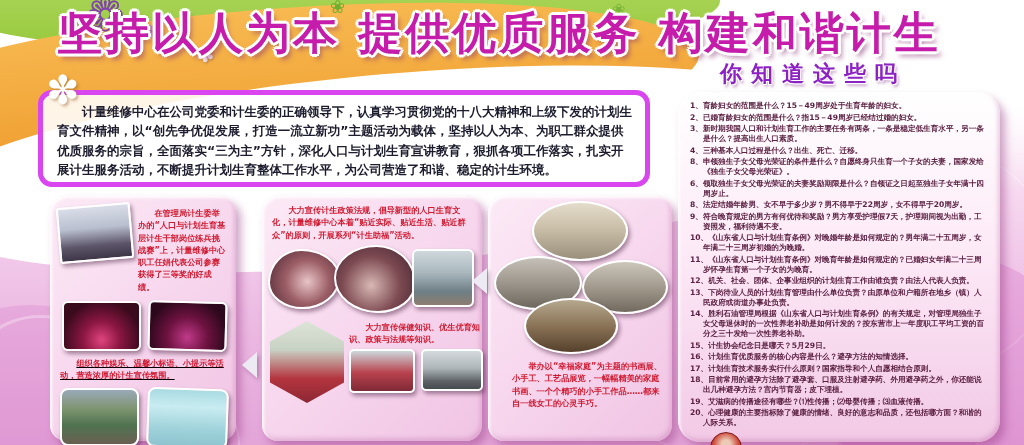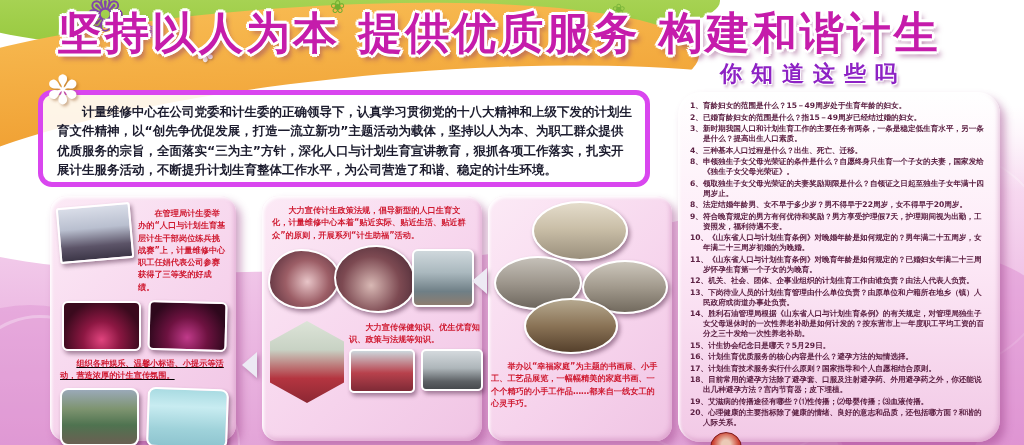--- a/index.html
+++ b/index.html
@@ -113,21 +113,21 @@
   .pc-cluster { position:relative; height:158px; }
   .ph-oval { position:absolute; border-radius:50%; }
   .ov-top { left:44px; top:5px; width:96px; height:60px;
     background:linear-gradient(180deg,#e4dccb 0%,#cabfa8 45%,#9a8f7c 100%); }
   .ov-left { left:6px; top:60px; width:88px; height:54px;
     background:linear-gradient(180deg,#c5c0b8 0%,#9d968c 50%,#6e675e 100%); }
   .ov-right { left:94px; top:64px; width:86px; height:54px;
     background:linear-gradient(180deg,#ccc6bb 0%,#a29a8d 50%,#726a5e 100%); }
   .ov-bottom { left:36px; top:102px; width:94px; height:56px;
     background:linear-gradient(180deg,#b5a88f 0%,#8a7356 50%,#55402c 100%); }
-  .pc-cap { padding:6px 10px 0 3px; }
+  .pc-cap { padding:6px 10px 0 24px; }
 
   
   .chev { position:absolute; width:0; height:0;
     border-top:13px solid transparent; border-bottom:13px solid transparent;
     border-right:15px solid #edeaf4; filter:drop-shadow(2px 2px 2px rgba(100,40,90,0.4)); z-index:3; }
 
   
   .qa-list { padding:9px 11px 4px 12px; }
   .qa-item { font-size:7.6px; line-height:1.32; color:#5c2143; font-weight:bold;
     padding-left:13px; text-indent:-13px; margin-bottom:1.5px; }

